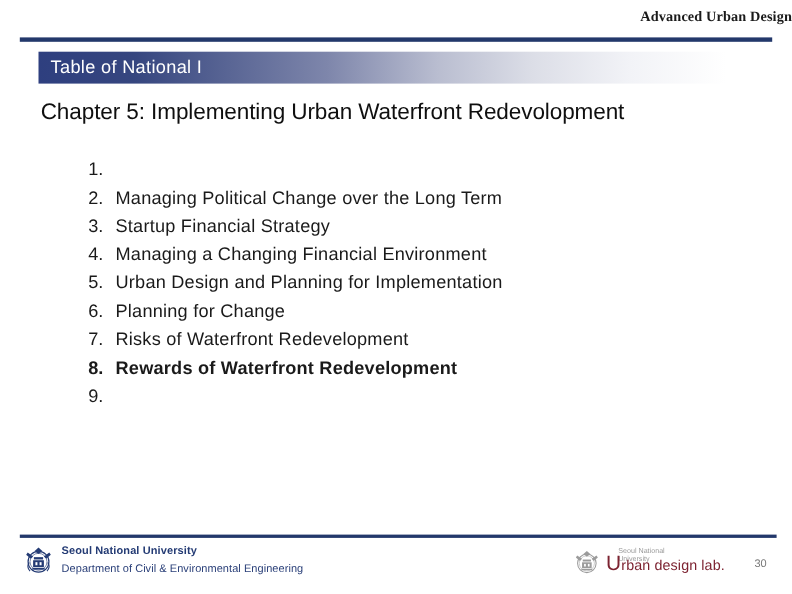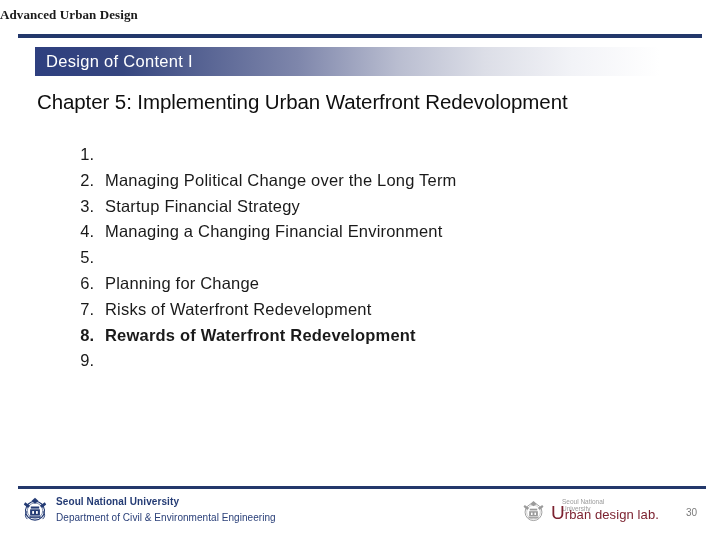--- a/index.html
+++ b/index.html
@@ -15,21 +15,21 @@
     font-family: "Liberation Sans", sans-serif;
     -webkit-font-smoothing: none;
   }
 
   
   .slide-title {
     position: absolute;
     top: 7px;
     left: 0;
     width: 720px;
-    text-align: left;
+    text-align: right;
     font-family: "Liberation Serif", serif;
     font-size: 13px;
     font-weight: 700;
     color: #1a1a1a;
     letter-spacing: 0.1px;
     line-height: 16px;
   }
 
   .header-rule {
     position: absolute;
@@ -203,21 +203,21 @@
   }
 </style>
 </head>
 <body>
 
 <div class="slide-title">Advanced Urban Design</div>
 
 <div class="header-rule"></div>
 
 <div class="section-banner">
-  <span class="section-banner-label">Design of Content I</span>
+  <span class="section-banner-label">Table of National I</span>
 </div>
 
 <div class="chapter-heading">Chapter 5: Implementing Urban Waterfront Redevolopment</div>
 
 <div class="toc-list">
   <div class="toc-item">
     <span class="toc-num">1.</span>
   </div>
   <div class="toc-item">
     <span class="toc-num">2.</span>
@@ -226,20 +226,21 @@
   <div class="toc-item">
     <span class="toc-num">3.</span>
     <span class="toc-label">Startup Financial Strategy</span>
   </div>
   <div class="toc-item">
     <span class="toc-num">4.</span>
     <span class="toc-label">Managing a Changing Financial Environment</span>
   </div>
   <div class="toc-item">
     <span class="toc-num">5.</span>
+    <span class="toc-label">Urban Design and Planning for Implementation</span>
   </div>
   <div class="toc-item">
     <span class="toc-num">6.</span>
     <span class="toc-label">Planning for Change</span>
   </div>
   <div class="toc-item">
     <span class="toc-num">7.</span>
     <span class="toc-label">Risks of Waterfront Redevelopment</span>
   </div>
   <div class="toc-item current">

